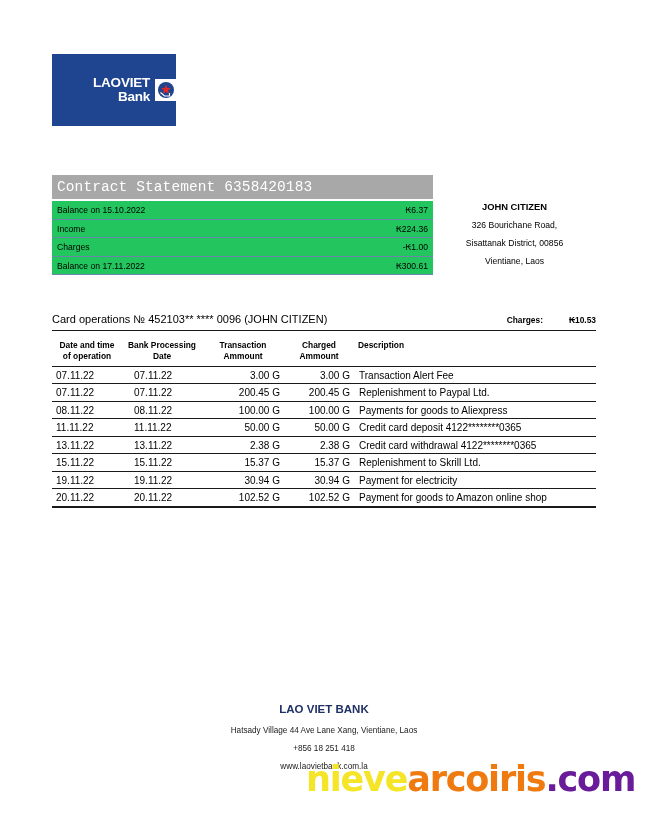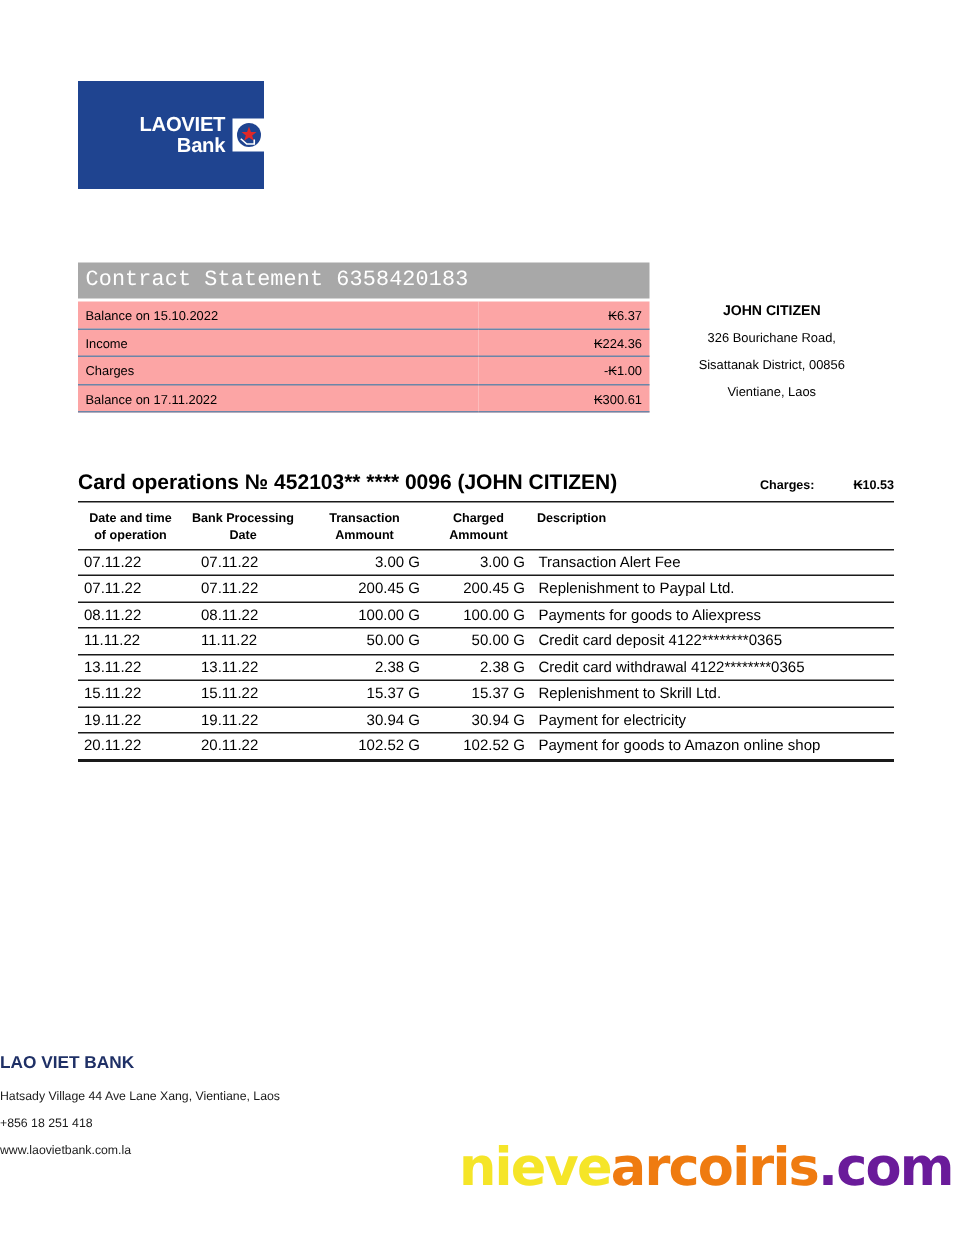--- a/index.html
+++ b/index.html
@@ -87,21 +87,21 @@
     top: 201px;
     width: 381px;
     border-collapse: collapse;
   }
   .summary tr {
     border-bottom: 1.6px solid #6b86a8;
   }
   .summary td {
     font-size: 8.6px;
     padding: 4px 5px 3.5px 5px;
-    background: #fca5a5;
+    background: #22c55e;
   }
   .summary td.amt {
     text-align: right;
   }
 
   
   .addr {
     position: absolute;
     left: 433px;
     top: 201px;
@@ -123,22 +123,22 @@
     position: absolute;
     left: 52px;
     top: 313px;
     width: 544px;
     border-bottom: 1.6px solid #1a1a1a;
     padding-bottom: 5px;
     display: flex;
     align-items: baseline;
   }
   .card-ops .co-left {
-    font-size: 14px;
-    font-weight: bold;
+    font-size: 11px;
+    font-weight: normal;
     flex: 1;
   }
   .card-ops .co-charges-label {
     font-size: 8.4px;
     font-weight: bold;
     margin-right: 26px;
   }
   .card-ops .co-charges-val {
     font-size: 8.4px;
     font-weight: bold;
@@ -184,21 +184,21 @@
   .ops tbody td.c-trx  { text-align: right; }
   .ops tbody td.c-chg  { text-align: right; }
   .ops tbody td.c-desc { text-align: left; padding-left: 5px; }
 
   
   .footer {
     position: absolute;
     left: 0;
     top: 703px;
     width: 648px;
-    text-align: left;
+    text-align: center;
   }
   .footer .bank-name {
     font-size: 11.5px;
     font-weight: bold;
     color: #1f3066;
     margin-bottom: 11px;
   }
   .footer .f-line {
     font-size: 8.2px;
     color: #1a1a1a;

